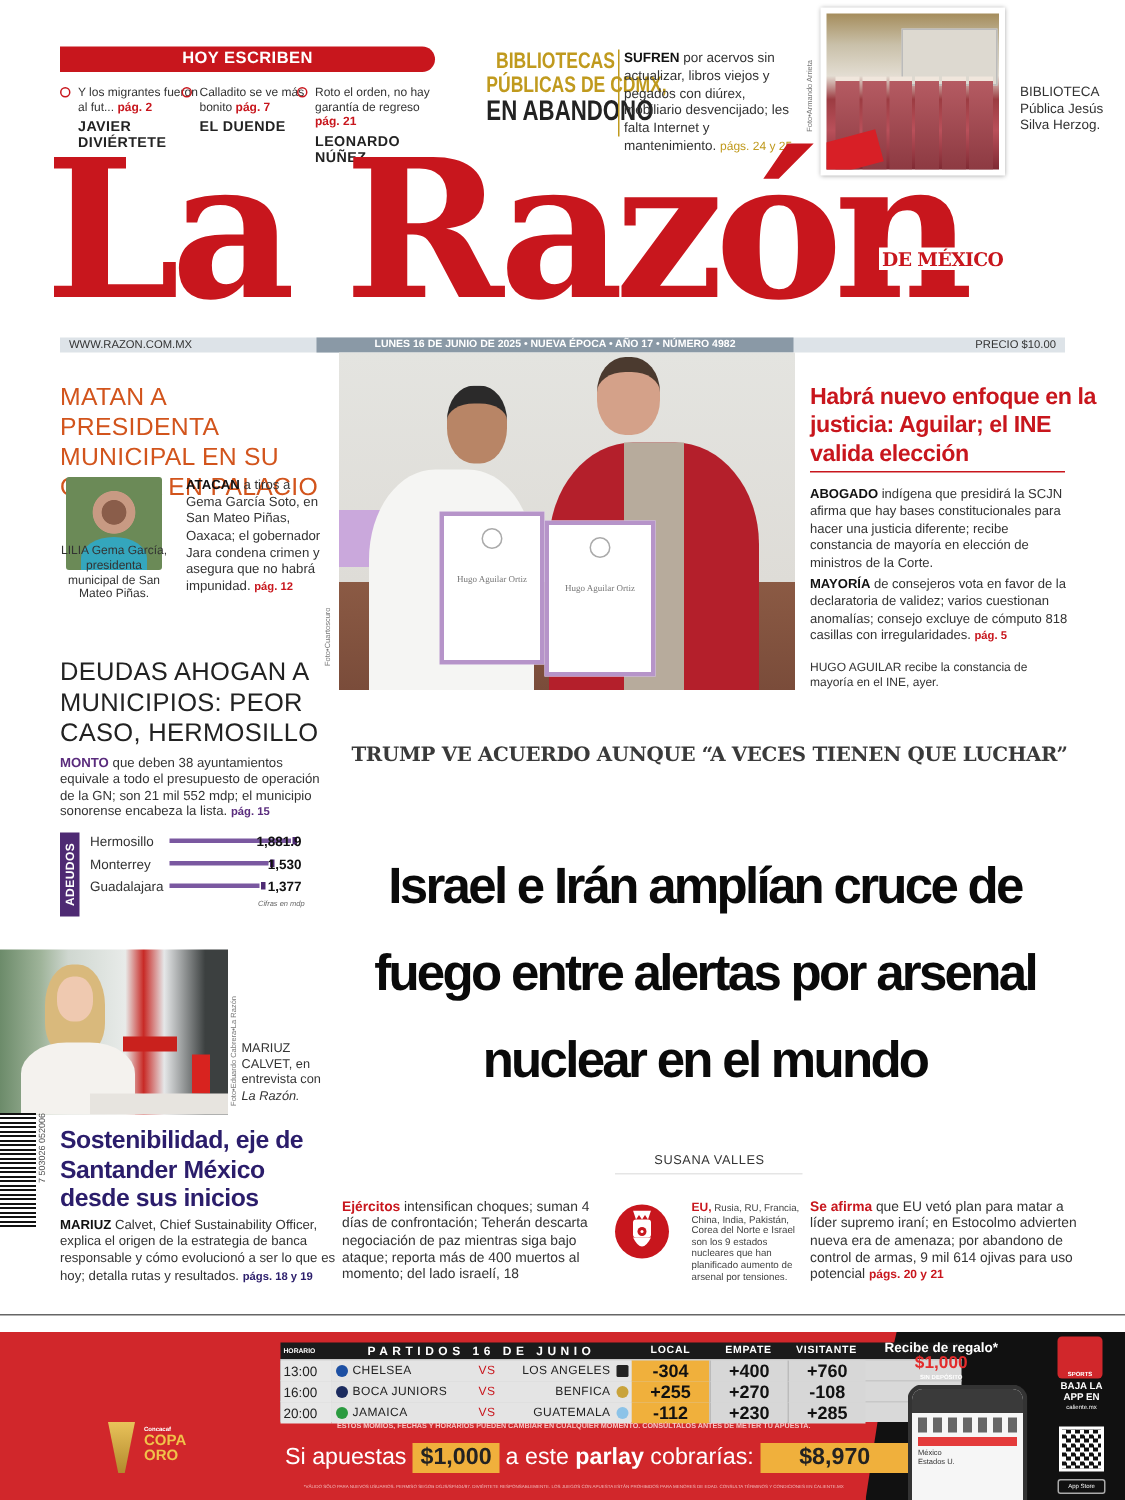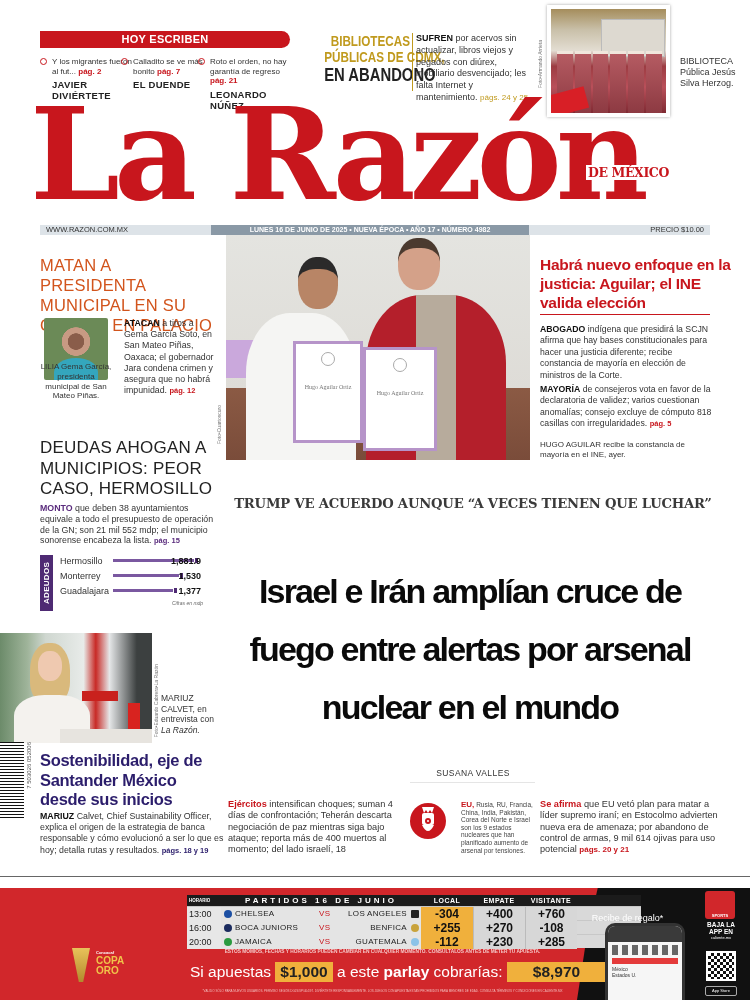--- a/index.html
+++ b/index.html
@@ -143,21 +143,21 @@
   .odds .row .m .away { position:absolute; right:14px;margin-left:12px; }
   .odds .row .m .ic { position:absolute; top:3px; width:8px; height:8px; border-radius:50%; }
   .odds .row .o { width:52px; text-align:center; font-size:12px; font-weight:bold; color:#111; height:14px; line-height:14px; }
   .odds .row .o.loc { background:#f0b03c; }
   .odds .row .o.emp, .odds .row .o.vis { background:#d7d7d7; border-left:1px solid #bbb; }
   .ad .disc { position:absolute; left: 187px; top: 61px; width: 391px; text-align:center; color:#f5c6c6; font-weight:bold; font-size: 4.8px; line-height: 6px; }
   .ad .parlay { position:absolute; left: 190px; top: 74px; width: 385px; color:#fff; font-size: 15.5px; line-height: 20px; white-space: nowrap; }
   .ad .parlay .box { display:inline-block; background:#f0b03c; color:#222; font-weight:bold; padding: 0 5px; }
   .ad .parlay b { font-weight:bold; }
   .ad .fine { position:absolute; left: 187px; top: 101px; width: 391px; text-align:center; color:#f3bcbc; font-size: 3px; line-height: 4px; }
-  .ad .promo { position:absolute; left: 580px; top: 5px; width: 95px; text-align:center; color:#fff; font-weight:normal;margin-top:20px; }
+  .ad .promo { position:absolute; left: 580px; top: 5px; width: 95px; text-align:center; color:#fff; font-weight:bold; }
   .ad .promo .l1 { font-size: 9px; line-height: 11px; }
   .ad .promo .l2 { font-size: 11.5px; color:#e32b2b; line-height: 11px; }
   .ad .promo .l3 { font-size: 4px; line-height: 6px; }
   .ad .phone { position:absolute; left: 605px; top: 35px; width: 80px; height: 77px; background:#f6f6f6; border: 3px solid #333; border-bottom:none; border-radius: 10px 10px 0 0; overflow:hidden; }
   .ad .phone .top { height: 16px; background:#3a3a3a; }
   .ad .phone .chips { height: 10px; background: repeating-linear-gradient(90deg,#666 0 6px,#f6f6f6 6px 10px); margin: 3px 4px; }
   .ad .phone .tabs { height: 6px; background:#e43b3b; margin: 2px 4px; }
   .ad .phone .line { font-size: 5px; line-height: 6px; color:#333; padding-left:4px; }
   .ad .sports { position:absolute; left: 705px; top: 3px; width: 30px; height: 28px; background:#d1272b; border-radius: 3px; }
   .ad .sports::after { content:"SPORTS"; position:absolute; bottom:1px; left:0; right:0; text-align:center; font-size:4px; color:#fff; font-weight:bold; }

